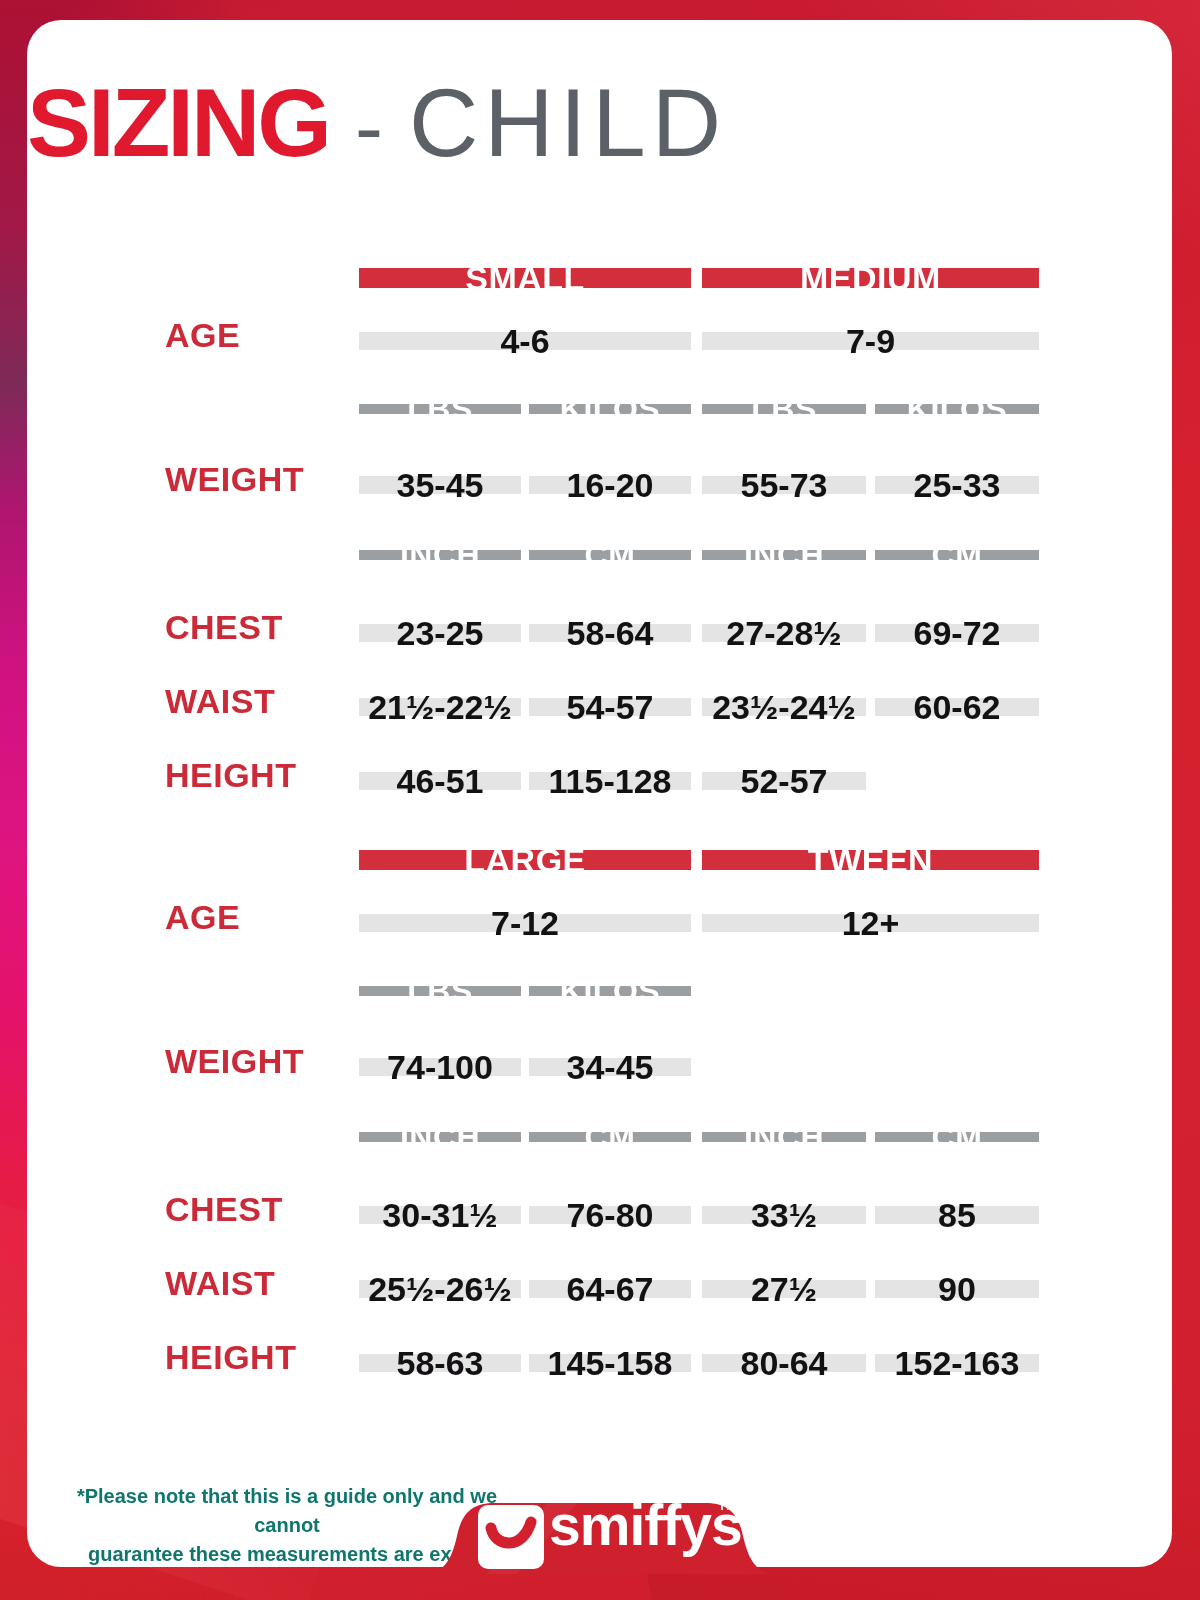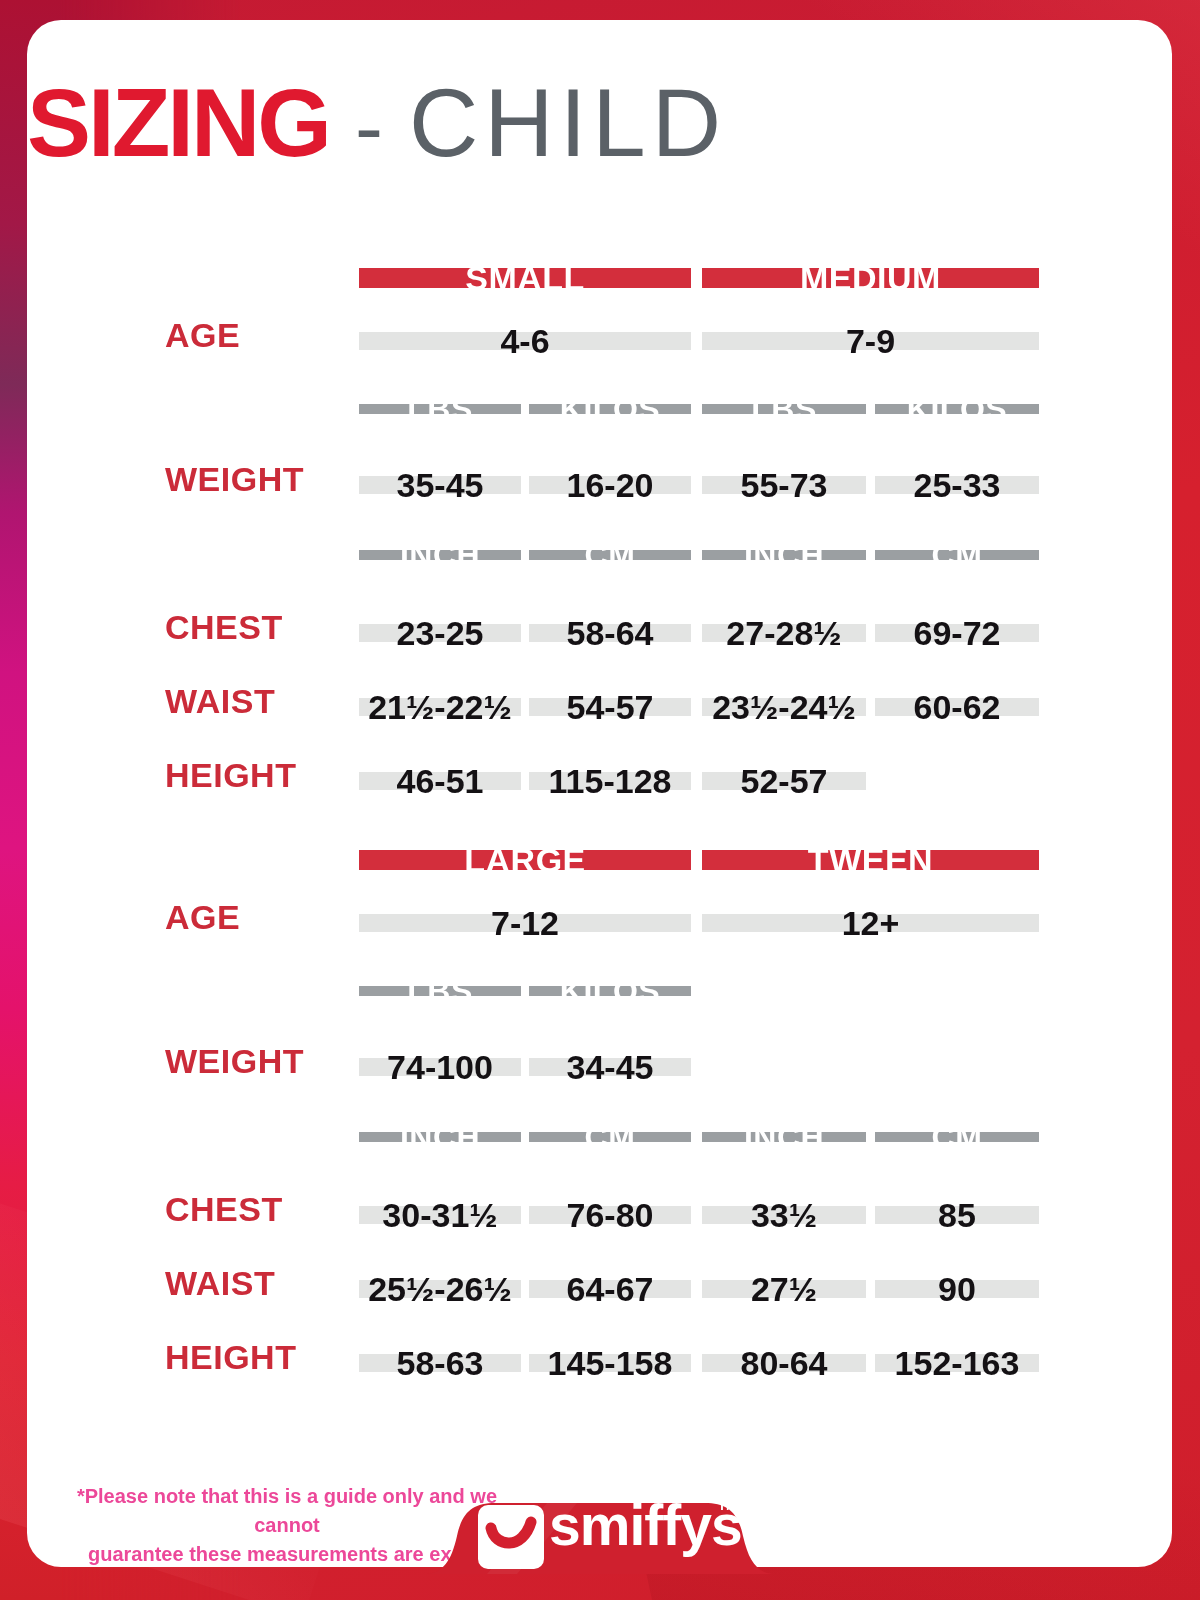--- a/index.html
+++ b/index.html
@@ -48,21 +48,21 @@
   .m1{left:332px;width:332px}.m2{left:675px;width:337px}
   .c1{left:332px;width:162px}.c2{left:502px;width:162px}
   .c3{left:675px;width:164px}.c4{left:848px;width:164px}
   .red-hdr{background:#d32e3c;color:#ffffff;font-size:34px;letter-spacing:.5px;}
   .gray-hdr{background:#9b9fa2;color:#ffffff;font-size:32px;letter-spacing:.5px;}
   .val{background:#e3e4e3;color:#141114;font-size:34px;}
 
   
   .disclaimer{
     position:absolute;left:30px;top:1462px;width:460px;text-align:center;
-    font-size:20px;font-weight:700;color:#ec4899;line-height:29px;
+    font-size:20px;font-weight:700;color:#0f766e;line-height:29px;
   }
   .logo-tab{position:absolute;left:400px;top:1458px;width:346px;height:96px;}
   .logo-tab svg{position:absolute;left:0;top:0;}
   .logo-text{position:absolute;left:122px;top:14px;color:#ffffff;font-size:57px;font-weight:700;letter-spacing:-1px;}
   .logo-tm{position:absolute;left:291px;top:20px;color:#ffffff;font-size:13px;font-weight:700;}
 </style>
 </head>
 <body>
 
 <div class="bg">

